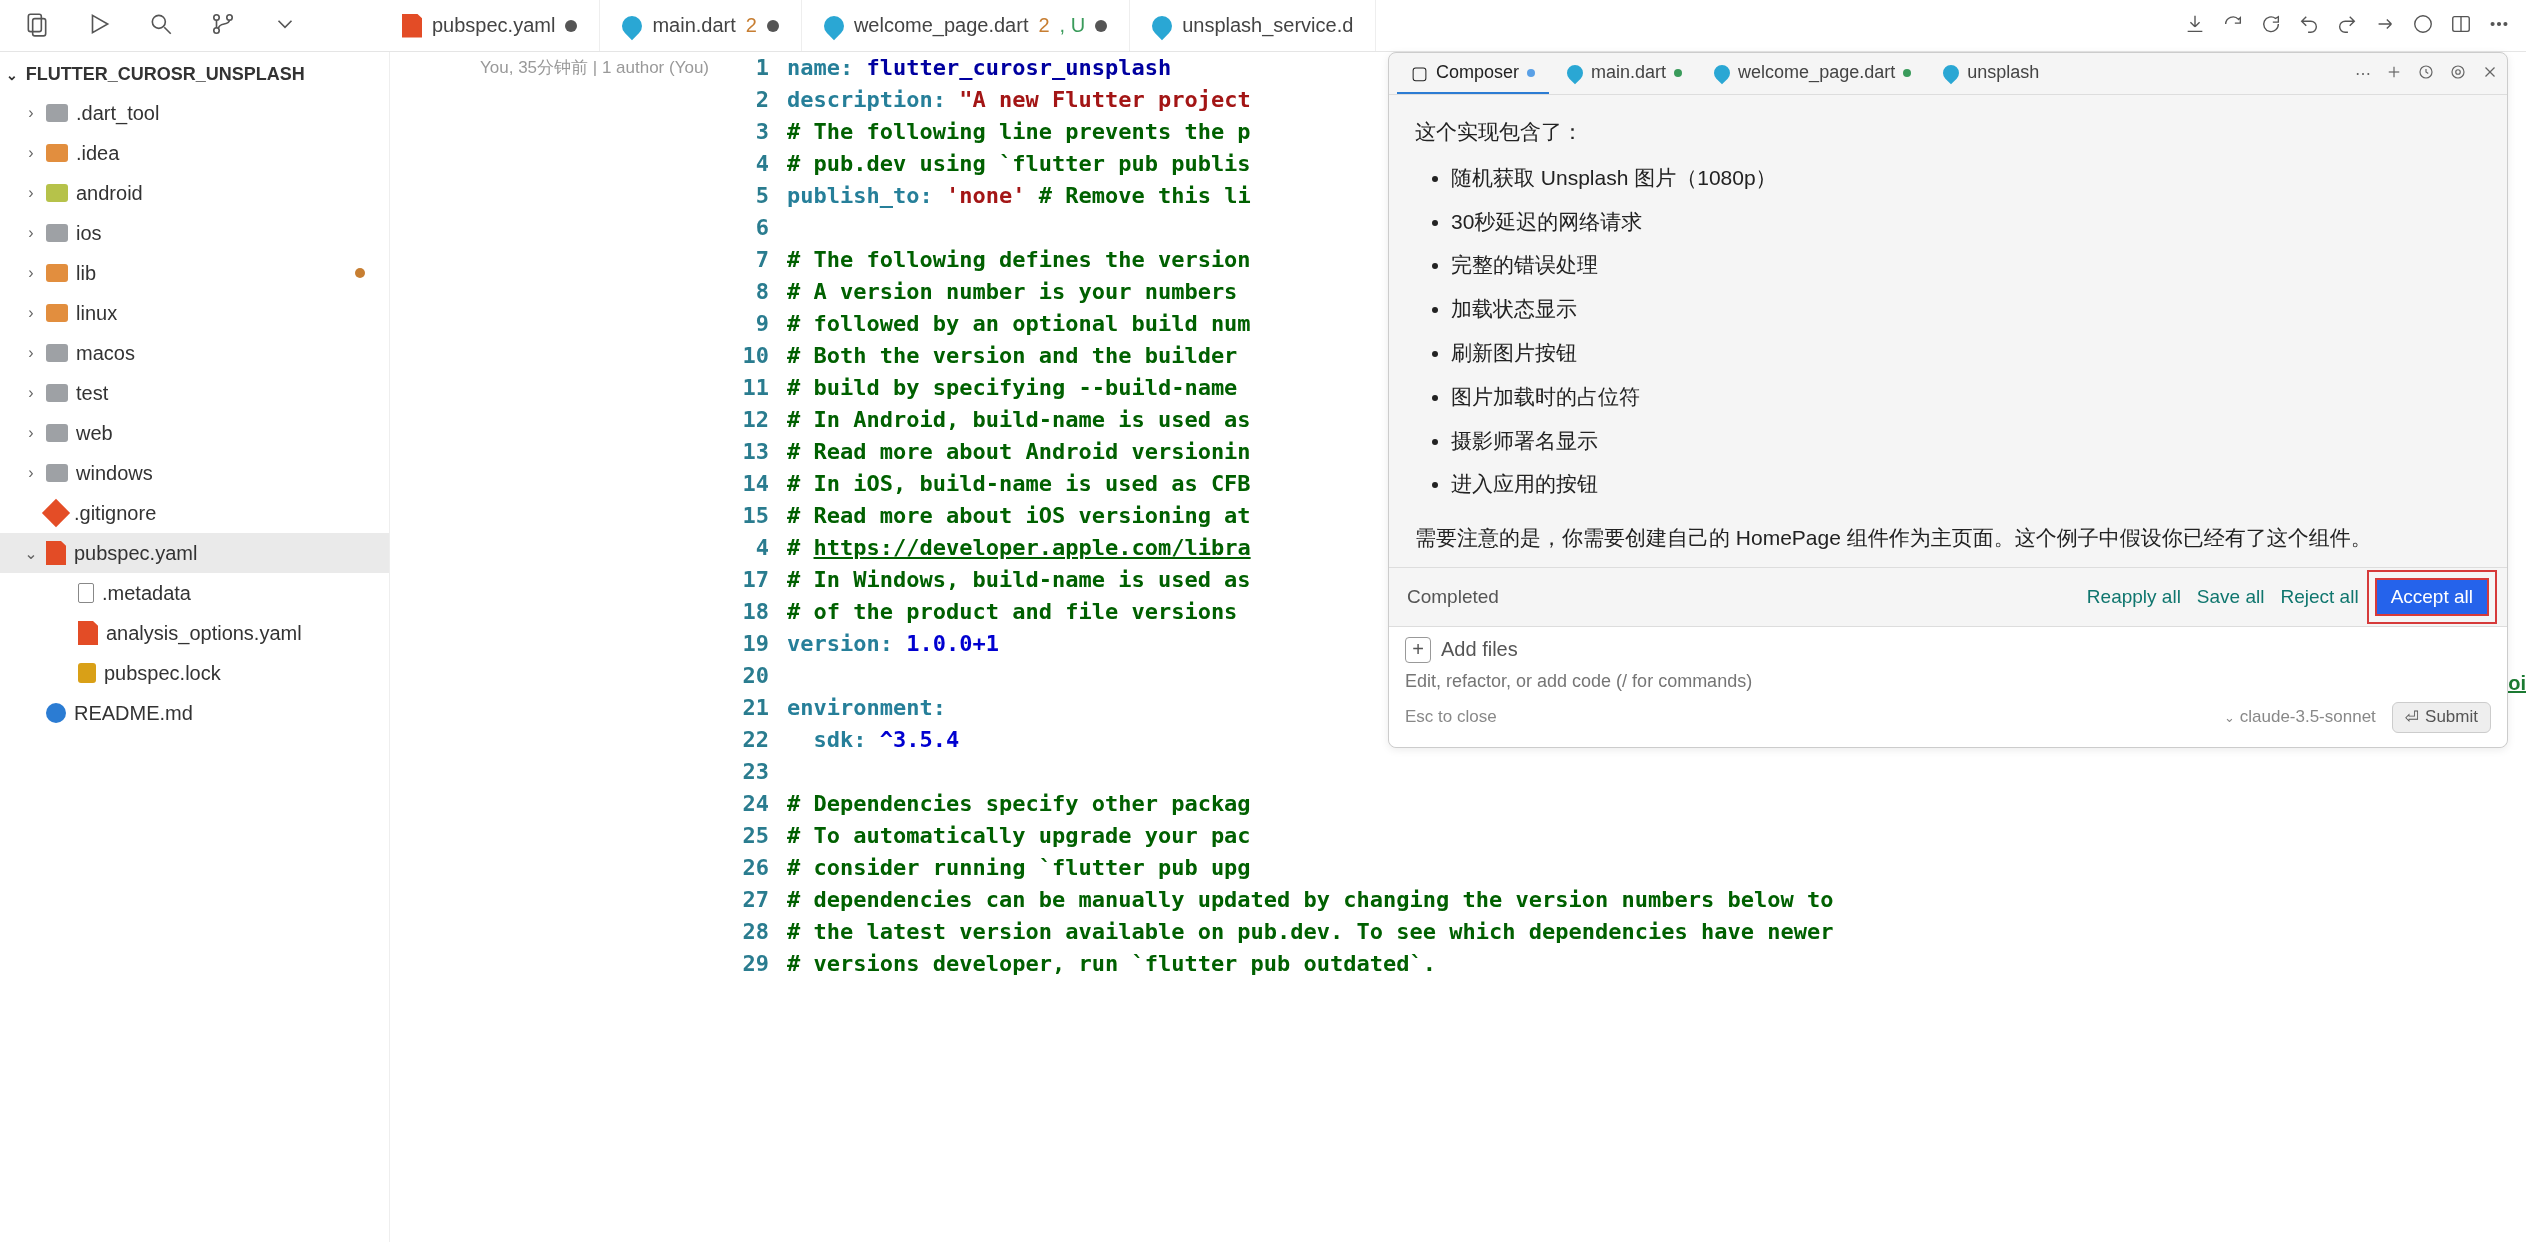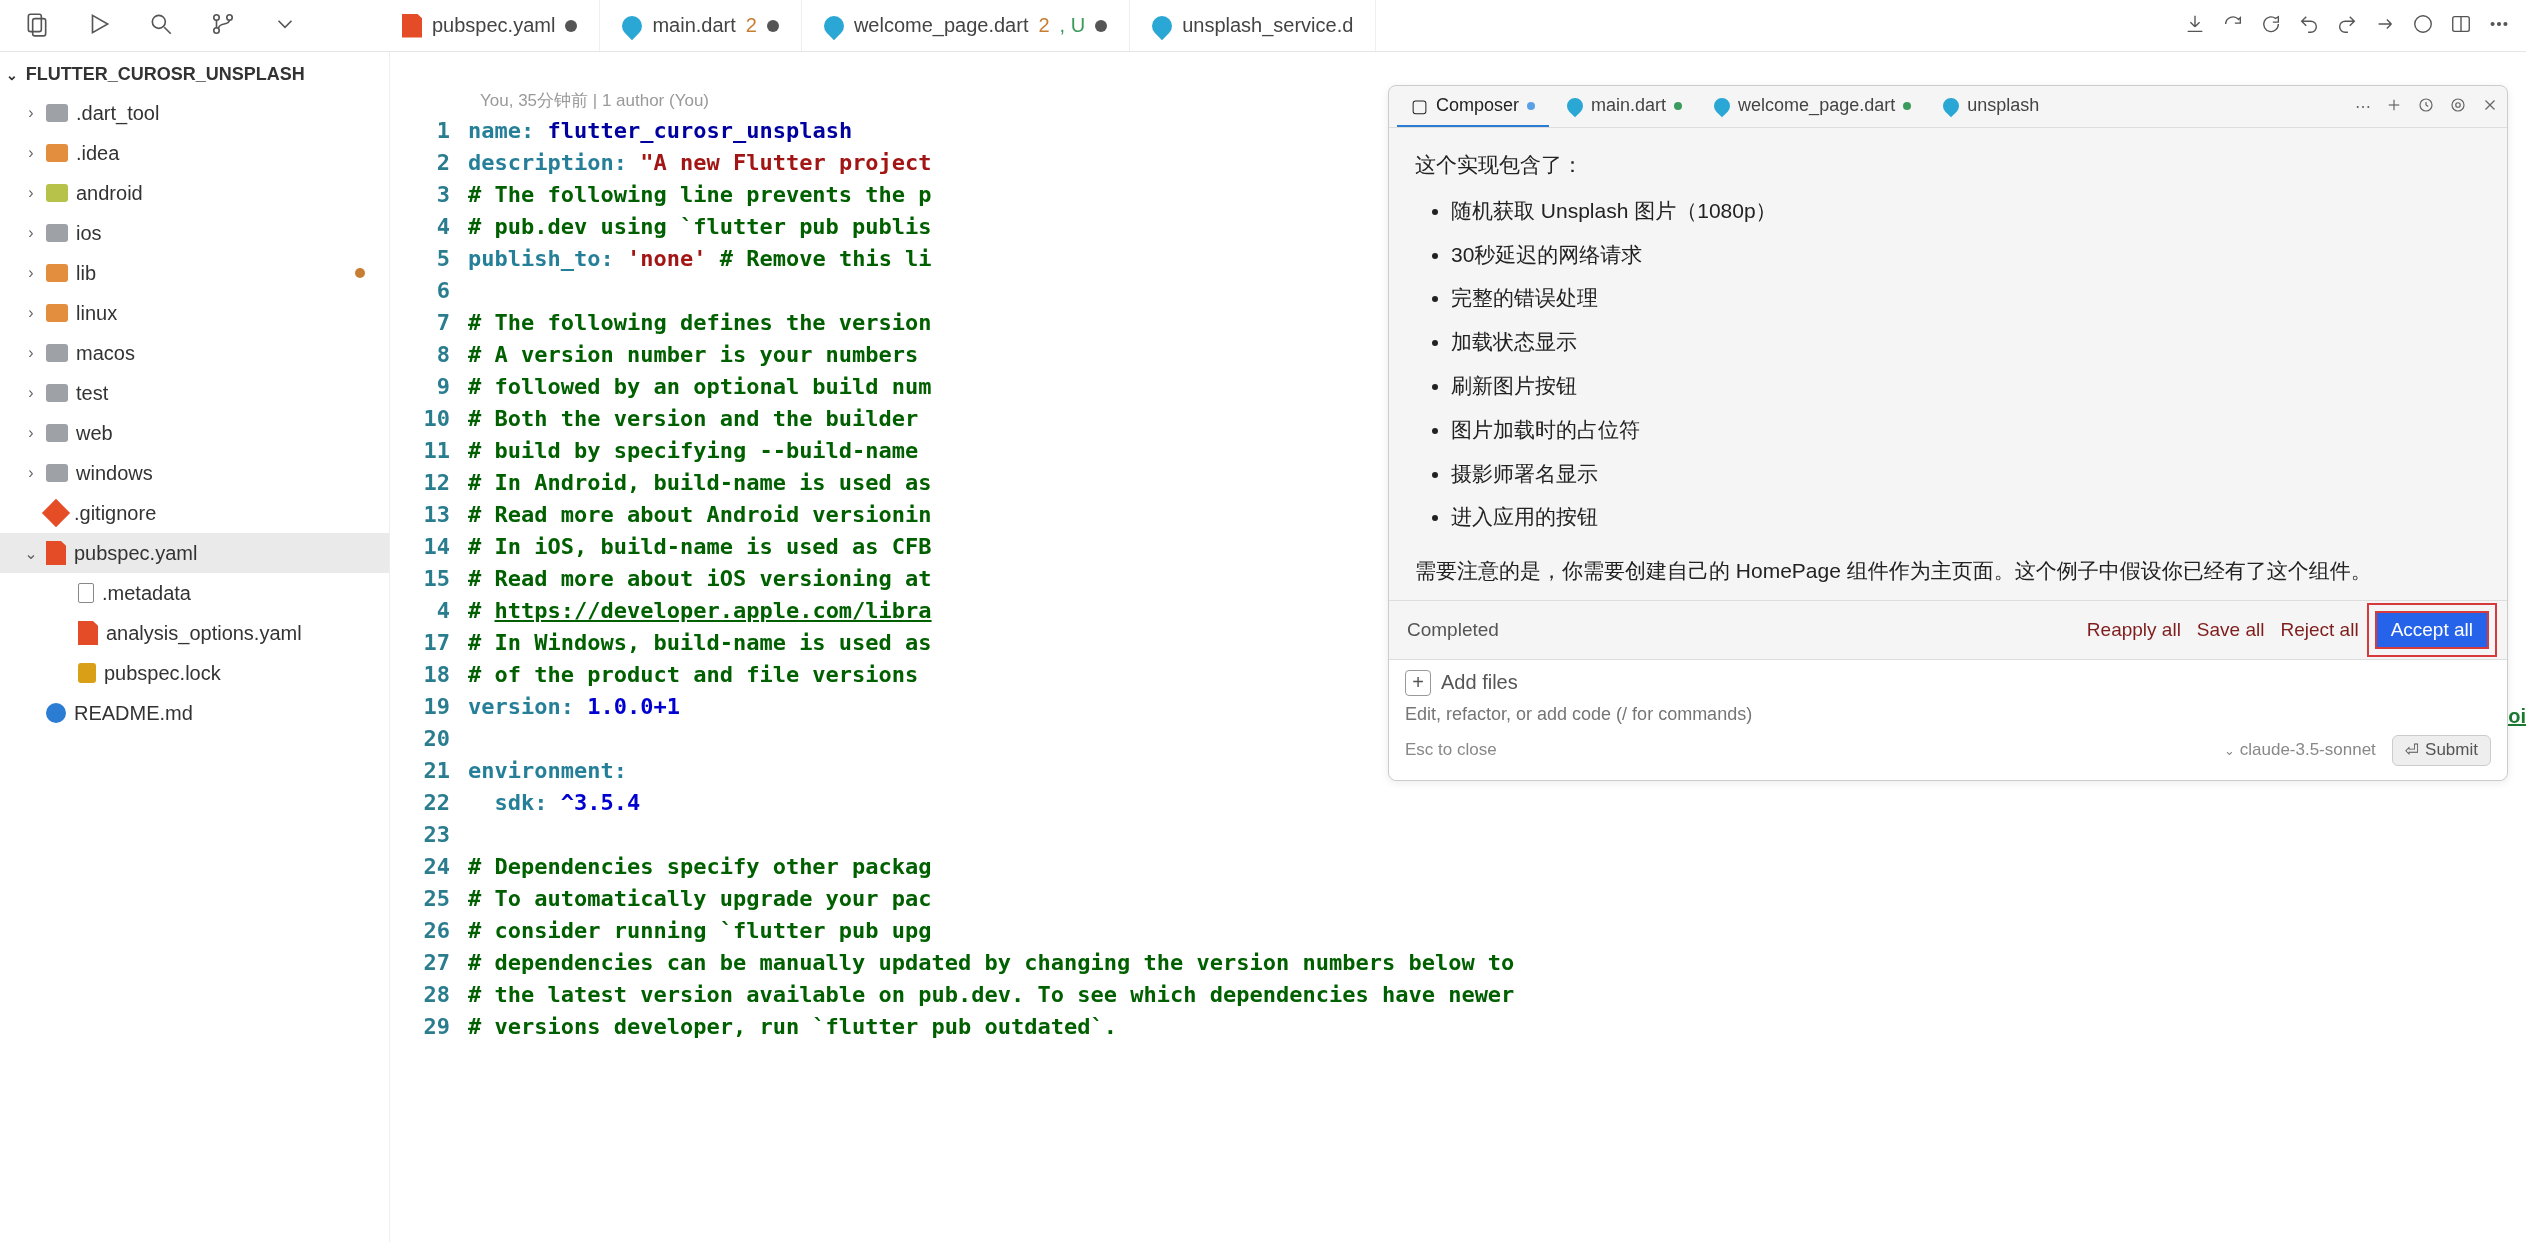--- a/index.html
+++ b/index.html
@@ -102,22 +102,21 @@
 .folder-orange { background: #e28e3e; }
 .folder-green-y { background: #b6c24a; }
 .indented { padding-left: 56px; }
 .tree-dot-modified { width:10px; height:10px; border-radius:50%; background:#c77e32; margin-left:auto; margin-right:24px; }
 
 
 .editor-area {
   flex: 1;
   position: relative;
   display: flex;
-  flex-direction: column;
-  margin-top: 33px;
+  flex-direction: row;
 }
 .codelens {
   padding-left: 90px;
   font-size: 17px;
   color: #999;
   height: 30px;
   display:flex;
   align-items:center;
 }
 .code-body {
@@ -195,21 +194,21 @@
 }
 .chat-actionbar .spacer{flex:1;}
 .btn-accept {
   background:#2563eb; color:#fff;
   padding: 6px 14px; border-radius:0;
   border: 2px solid #d63a3a;
   outline: 2px solid #d63a3a;
   outline-offset: 6px;
   font-size:19px;
 }
-.link-btn { color:#7f1d1d; cursor:pointer;}
+.link-btn { color:#0f766e; cursor:pointer;}
 .chat-input-block {
   border-top:1px solid #ddd;
   padding: 10px 16px 14px 16px;
   background:#fff;
   border-radius:0 0 8px 8px;
 }
 .add-files {
   display:flex; align-items:center; gap:10px;
   font-size:20px; color:#555; margin-bottom:8px;
 }

